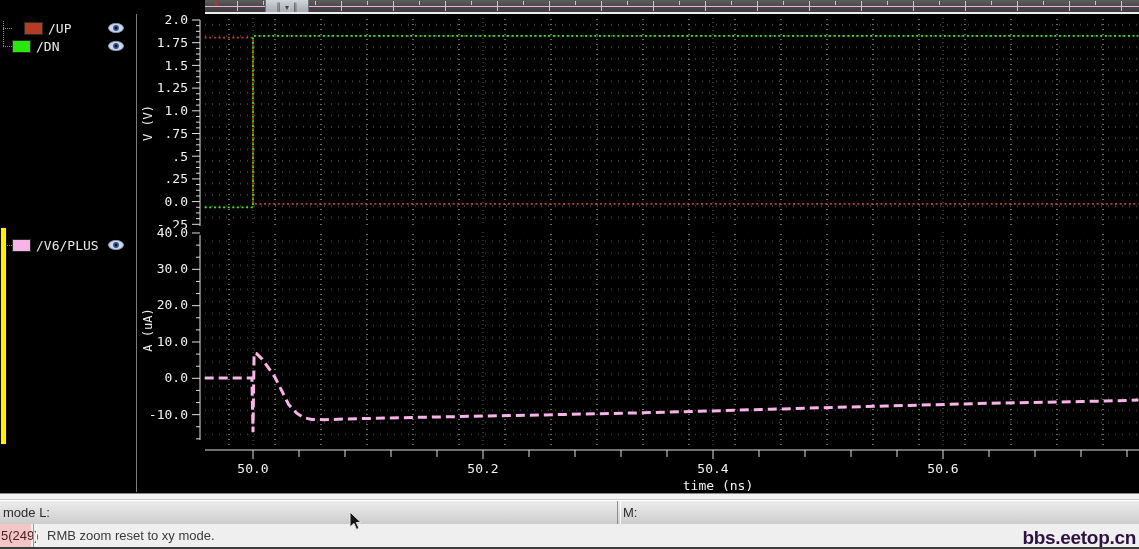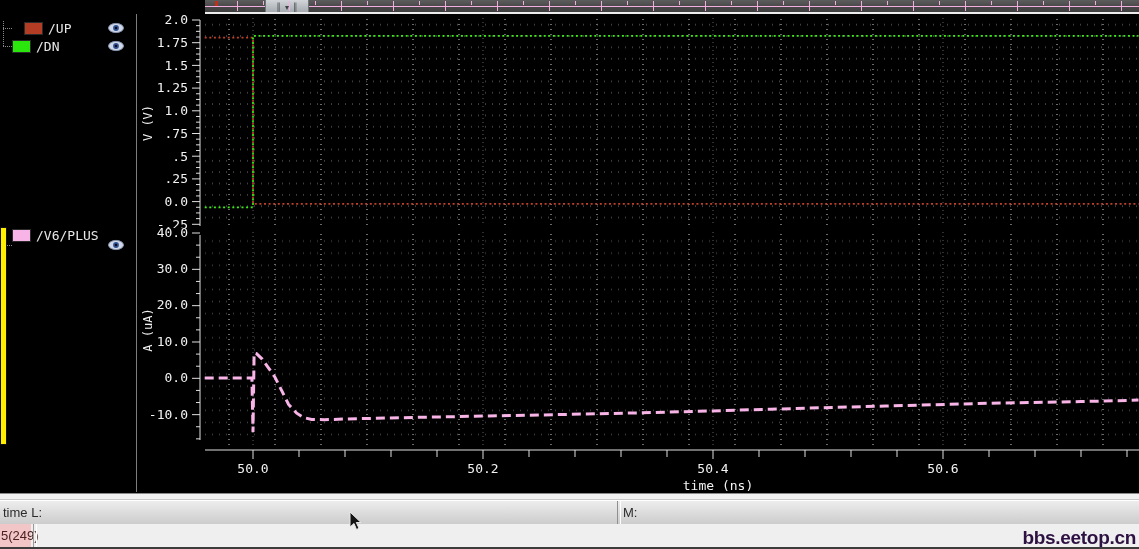--- a/index.html
+++ b/index.html
@@ -119,21 +119,21 @@
 <div class="abs tree-h" style="left:3px;top:245px;width:9px;"></div>
 
 <div class="legend-item" style="left:24px;top:21px;">
   <span class="swatch" style="background-color: rgb(178, 60, 36);"></span>
   <span class="legend-label">/UP</span>
 </div>
 <div class="legend-item" style="left:12px;top:39px;">
   <span class="swatch" style="background-color: rgb(43, 230, 12);"></span>
   <span class="legend-label">/DN</span>
 </div>
-<div class="legend-item" style="left:12px;top:228px;align-items:flex-end;">
+<div class="legend-item" style="left:12px;top:238px;align-items:flex-end;">
   <span class="swatch" style="background-color: rgb(248, 180, 230);"></span>
   <span class="legend-label">/V6/PLUS</span>
 </div>
 
 <svg class="abs eye" style="left:107px;top:22px;" viewBox="0 0 18 12">
   <ellipse cx="9" cy="6" rx="7.5" ry="4.6" fill="#cfd8e8" stroke="#8794ad"></ellipse>
   <circle cx="9" cy="6" r="2.9" fill="#2f4f92"></circle>
     <circle cx="9" cy="6" r="1.2" fill="#0a0a14"></circle>
 </svg>
 <svg class="abs eye" style="left:107px;top:40px;" viewBox="0 0 18 12">
@@ -286,26 +286,27 @@
     <text x="803" y="245">50.6</text>
   </g>
   <text x="578" y="262" font-size="13" text-anchor="middle">time (ns)</text>
   <g id="bot-traces">
       <path d="M64.7,150.0L111.9,150.0L113.0,204.1L114.1,125.0L116.5,125.7L122.2,131.1L127.9,139.1L134.8,148.9L141.7,162.7L148.6,176.5L156.7,185.2L163.6,189.6L171.7,191.4L184.3,191.7L216.5,190.7L285.5,189.2L400.5,187.0L515.5,184.5L630.5,181.2L745.5,178.0L860.5,175.0L941.0,173.6L998.5,172.1" fill="none" stroke="#f8b4e6" stroke-width="3" stroke-dasharray="9,5"></path>
     </g>
 </svg>
 
 <div class="abs" id="splitter"></div>
 <div class="abs" id="status-row1">
-  <span class="lbl" style="left:3px;">time L:</span>
+  <span class="lbl" style="left:3px;">mode L:</span>
   <span id="row1-sep"></span>
   <span class="lbl" style="left:623px;">M:</span>
 </div>
 <div class="abs" id="status-row2">
   <span id="log-badge">5(249)</span>
   <span id="row2-sep"></span>
+  <span id="status-msg">RMB zoom reset to xy mode.</span>
   <span id="watermark">bbs.eetop.cn</span>
 </div>
 <div class="abs" id="bottom-edge"></div>
 
 <svg class="abs" style="left:349px;top:511px;" width="14" height="20">
   <polygon points="1,1 1,16 5,12.5 7.5,18.5 10,17.3 7.3,11.5 12,11.5" fill="#151515" stroke="#e8e8e8" stroke-width="1"></polygon>
 </svg>
 
 </body></html>

